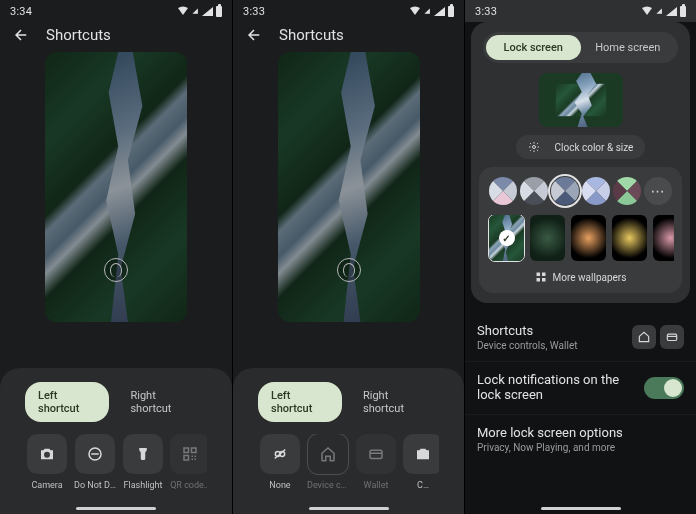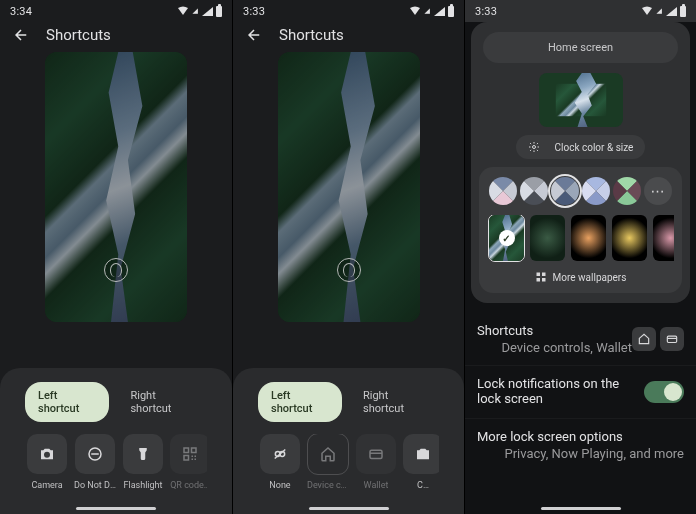--- a/index.html
+++ b/index.html
@@ -78,21 +78,21 @@
   .wall .chk { position: absolute; top: 50%; left: 50%; transform: translate(-50%,-50%); width: 16px; height: 16px; background: #fff; border-radius: 50%; display: flex; align-items: center; justify-content: center; color: #2a3a24; font-size: 10px; font-weight: 700; }
   .wall-land .land { position: absolute; inset: 0; transform: none; }
   .wall-land .river { left: 30%; width: 40%; }
   .more-wp { display: flex; align-items: center; justify-content: center; gap: 6px; font-size: 10px; color: #d8d8da; padding-top: 2px; cursor: pointer; }
   .grid-ic { width: 12px; height: 12px; }
 
   .list-row { display: flex; align-items: center; padding: 10px 12px; }
   .list-row + .list-row { border-top: 1px solid rgba(255,255,255,.04); }
   .list-txt { flex: 1; }
   .list-ttl { font-size: 13px; color: #e2e2e4; margin-bottom: 2px; }
-  .list-sub { font-size: 13px; color: #9a9a9c; text-align: right; }
+  .list-sub { font-size: 10px; color: #9a9a9c; }
   .ic-pill { display: flex; gap: 4px; }
   .ic-pill span { width: 24px; height: 24px; border-radius: 6px; background: #3a3b3d; display: flex; align-items: center; justify-content: center; color: #d8d8da; }
   .toggle { width: 40px; height: 22px; border-radius: 11px; background: #4a7a5a; position: relative; }
   .toggle::after { content: ''; position: absolute; right: 2px; top: 2px; width: 18px; height: 18px; border-radius: 50%; background: #d8e6cf; }
 
   .p3 .status { background: #2f3032; }
   .p3 { background: #111214; }
   .p3-scroll { flex: 1; overflow: hidden; }
 </style>
 </head>
@@ -263,20 +263,21 @@
         <span class="sig-sub">◢</span>
         <span class="sig-tri"></span>
         <span class="batt"></span>
       </span>
     </div>
 
     <div class="p3-scroll">
 
       <div class="panel">
         <div class="seg">
+          <div class="seg-btn active">Lock screen</div>
           <div class="seg-btn">Home screen</div>
         </div>
         <div class="mini-prev">
           <div class="land"></div>
             <div class="river"></div>
         </div>
         <div class="chip-row">
           <div class="chip">
             <svg class="gear-sm" viewBox="0 0 24 24">
                 <circle cx="12" cy="12" r="3" fill="none" stroke="currentColor" stroke-width="2"></circle>

